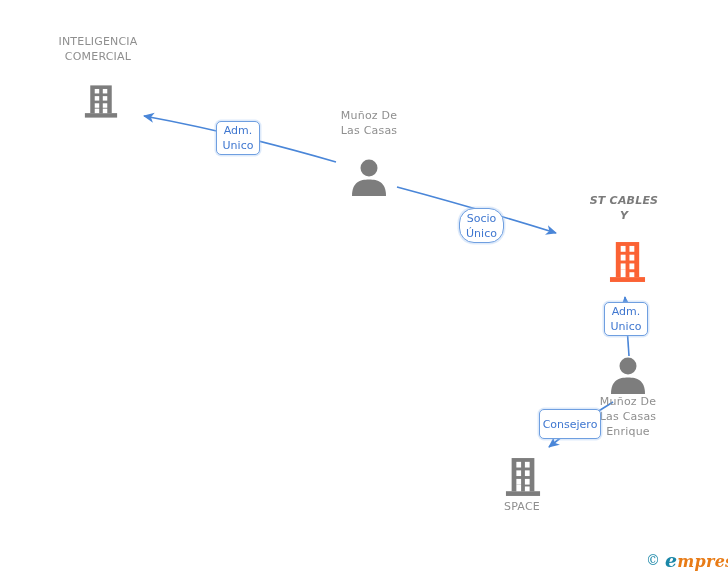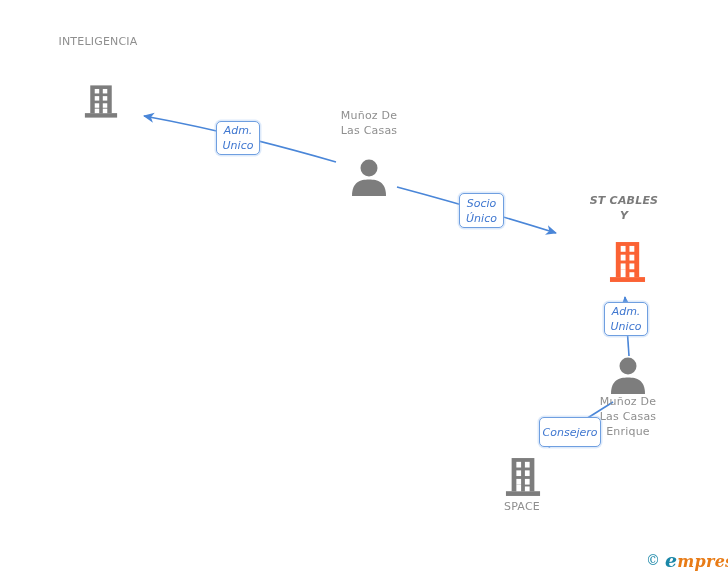--- a/index.html
+++ b/index.html
@@ -19,21 +19,21 @@
     color:#8f8f8f;letter-spacing:0.2px;
   }
   .nlabel.focus{color:#7b7b7b;font-weight:bold;font-style:italic;}
   .icon-wrap{position:absolute;}
 
   .edgebox{
     position:absolute;box-sizing:border-box;text-align:center;
     background:#ffffff;border:1.5px solid #6f9fe0;border-radius:5px;
     box-shadow:0 0 0 1.5px rgba(160,195,240,0.35);
     color:#3f77d0;font-size:11px;line-height:15px;
-    padding:14px 2px;display:flex;flex-direction:column;justify-content:center;font-style:italic;
+    padding:14px 2px;display:flex;flex-direction:column;justify-content:center;
   }
 
   .logo{
     position:absolute;left:646px;top:549px;width:80px;height:24px;
     white-space:nowrap;font-family:"DejaVu Serif","Liberation Serif",serif;
   }
   .logo .copy{color:#1a87a8;font-size:14px;vertical-align:2px;}
   .logo .le{color:#1a87a8;font-style:italic;font-size:19px;font-weight:bold;}
   .logo .lrest{color:#e87b16;font-style:italic;font-size:16px;font-weight:bold;letter-spacing:0.3px;}
 </style>
@@ -50,20 +50,21 @@
     </defs>
     <path class="edge" d="M336,162 Q232,132 144,116" marker-end="url(#arrow)"></path>
     <path class="edge" d="M397,187 Q472,207 556,233" marker-end="url(#arrow)"></path>
     <path class="edge" d="M629,356 L625,297" marker-end="url(#arrow)"></path>
     <path class="edge" d="M613,402 L578,424 L549,447" marker-end="url(#arrow)"></path>
   </svg>
 
   <div class="node">
     <div class="nlabel" style="left:18px;top:34px;width:160px;">
       <div>INTELIGENCIA</div>
+      <div>COMERCIAL</div>
     </div>
     <div class="icon-wrap" style="left:84px;top:85px;">
       <svg width="34" height="33" viewBox="0 0 38 36">
         <rect x="1" y="31" width="36" height="5" fill="#7d7d7d"></rect>
         <rect x="7" y="0" width="24" height="31" fill="#7d7d7d"></rect>
         <g fill="#ffffff">
           <rect x="12" y="4" width="5" height="5"></rect>
             <rect x="21" y="4" width="5" height="5"></rect>
           <rect x="12" y="12" width="5" height="5"></rect>
             <rect x="21" y="12" width="5" height="5"></rect>
@@ -146,31 +147,31 @@
     <div class="nlabel" style="left:462px;top:499px;width:120px;">
       <div>SPACE</div>
     </div>
   </div>
 
   <div class="edgebox" style="left:216px;top:121px;width:44px;height:34px;">
     <div>Adm.</div>
     <div>Unico</div>
   </div>
 
-  <div class="edgebox" style="left:459px;top:193px;width:45px;height:35px;">
+  <div class="edgebox" style="left:459px;top:208px;width:45px;height:35px;border-radius:15px;">
     <div>Socio</div>
     <div>Único</div>
   </div>
 
   <div class="edgebox" style="left:604px;top:302px;width:44px;height:34px;">
     <div>Adm.</div>
     <div>Unico</div>
   </div>
 
-  <div class="edgebox" style="left:539px;top:409px;width:62px;height:20px;margin-top:8px;">
+  <div class="edgebox" style="left:539px;top:409px;width:62px;height:20px;">
     <div>Consejero</div>
   </div>
 
   <div class="logo">
     <span class="copy">©</span>
     <span class="le">e</span><span class="lrest">mpresia</span>
   </div>
 
 </div>
 

